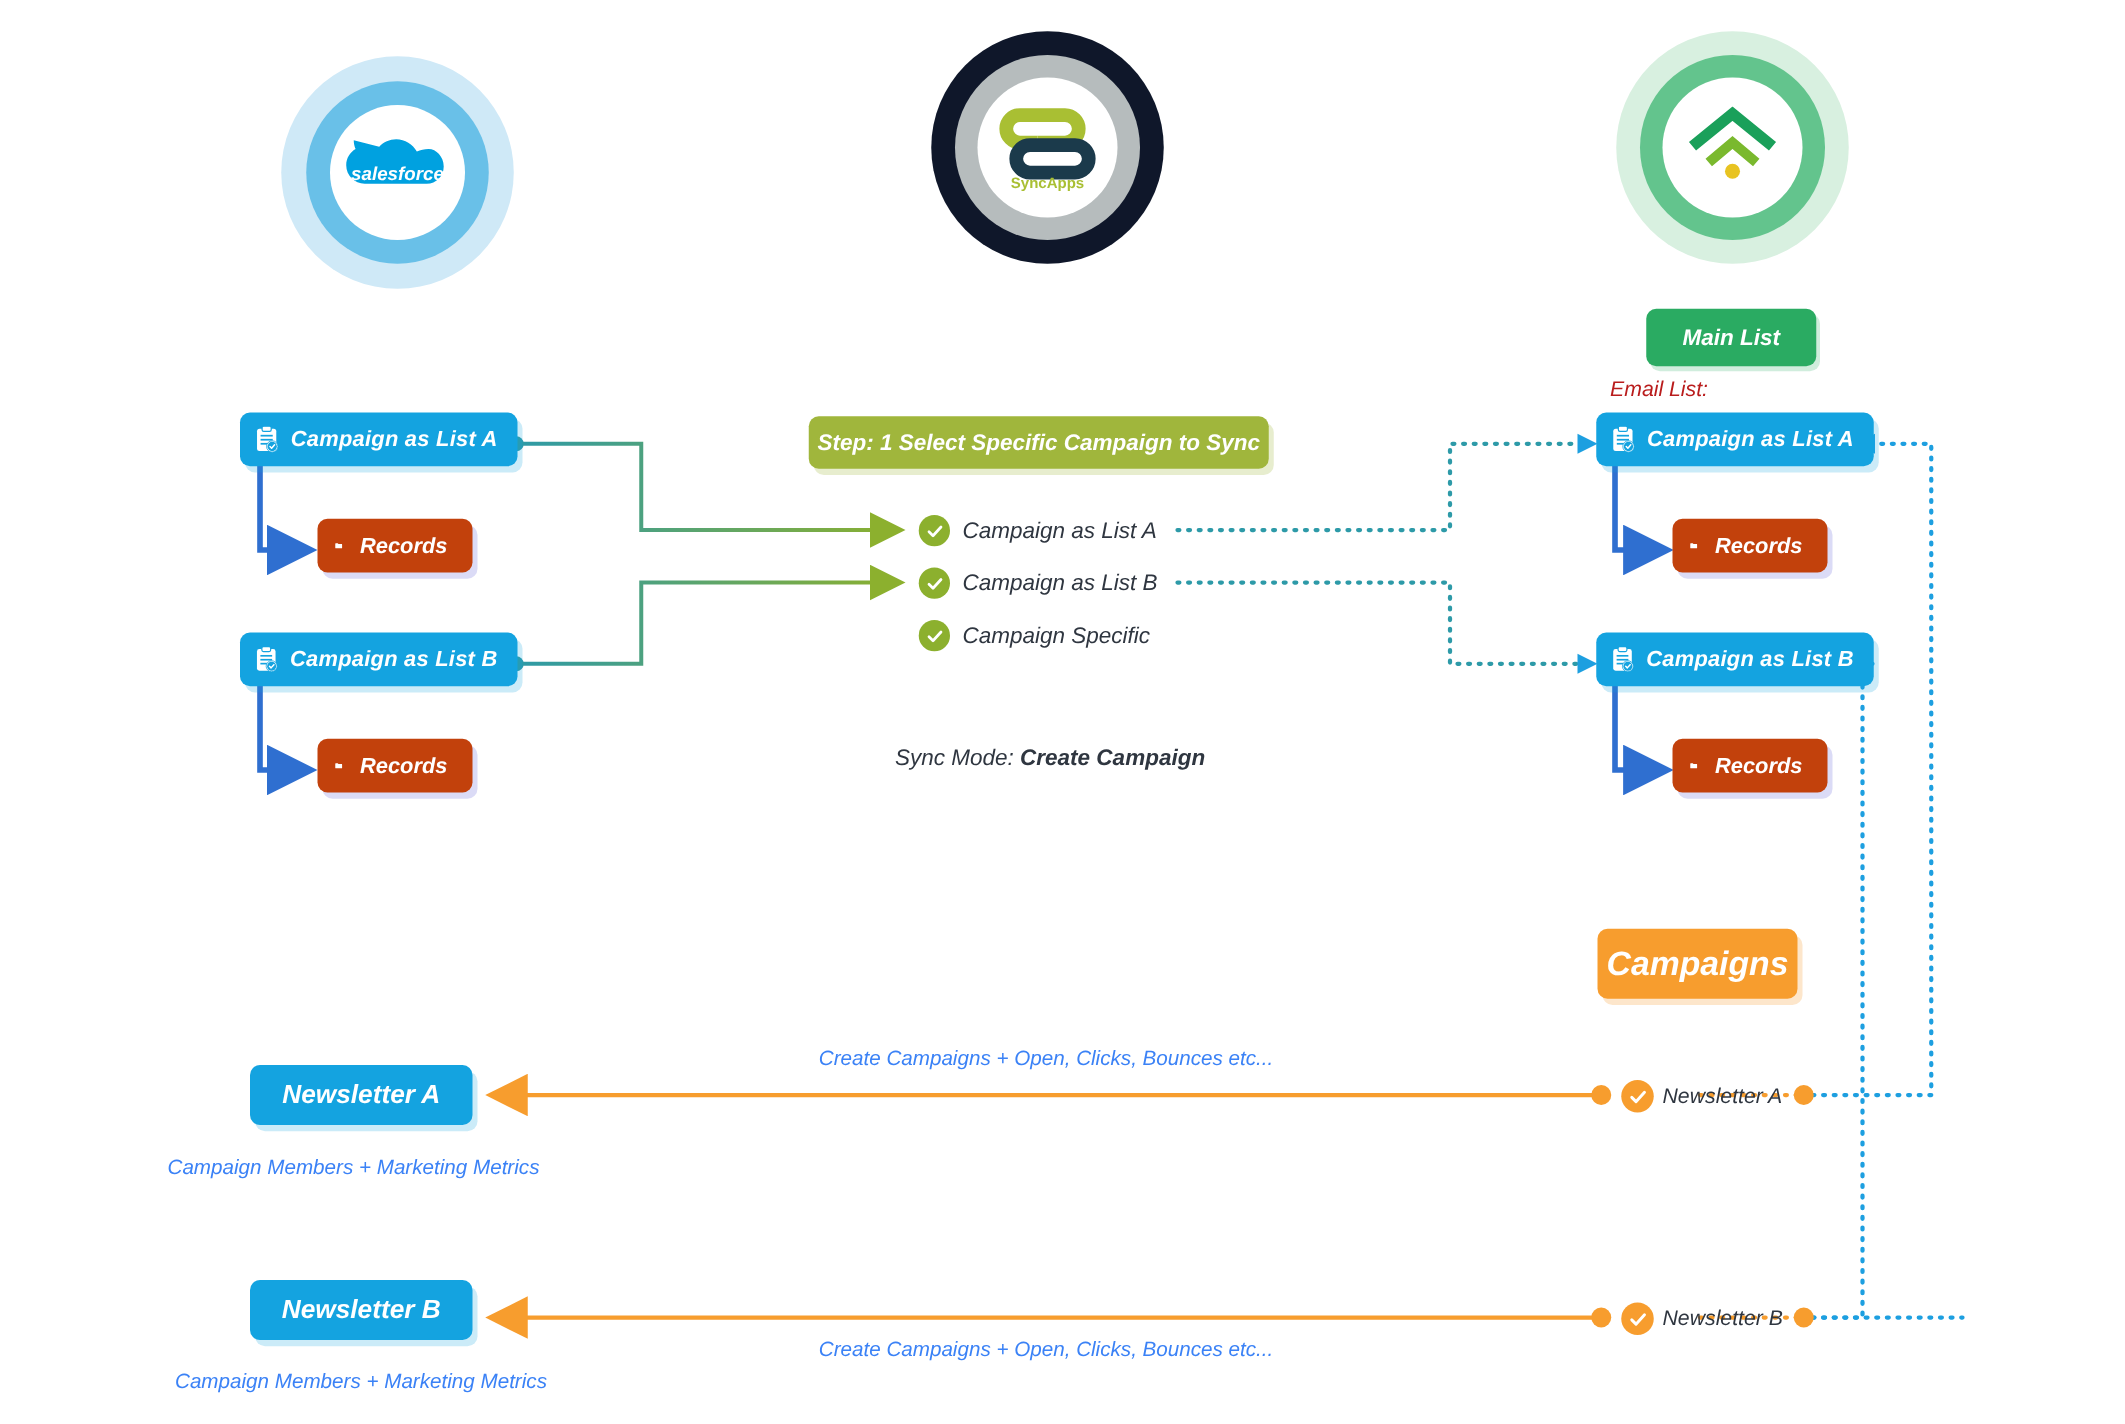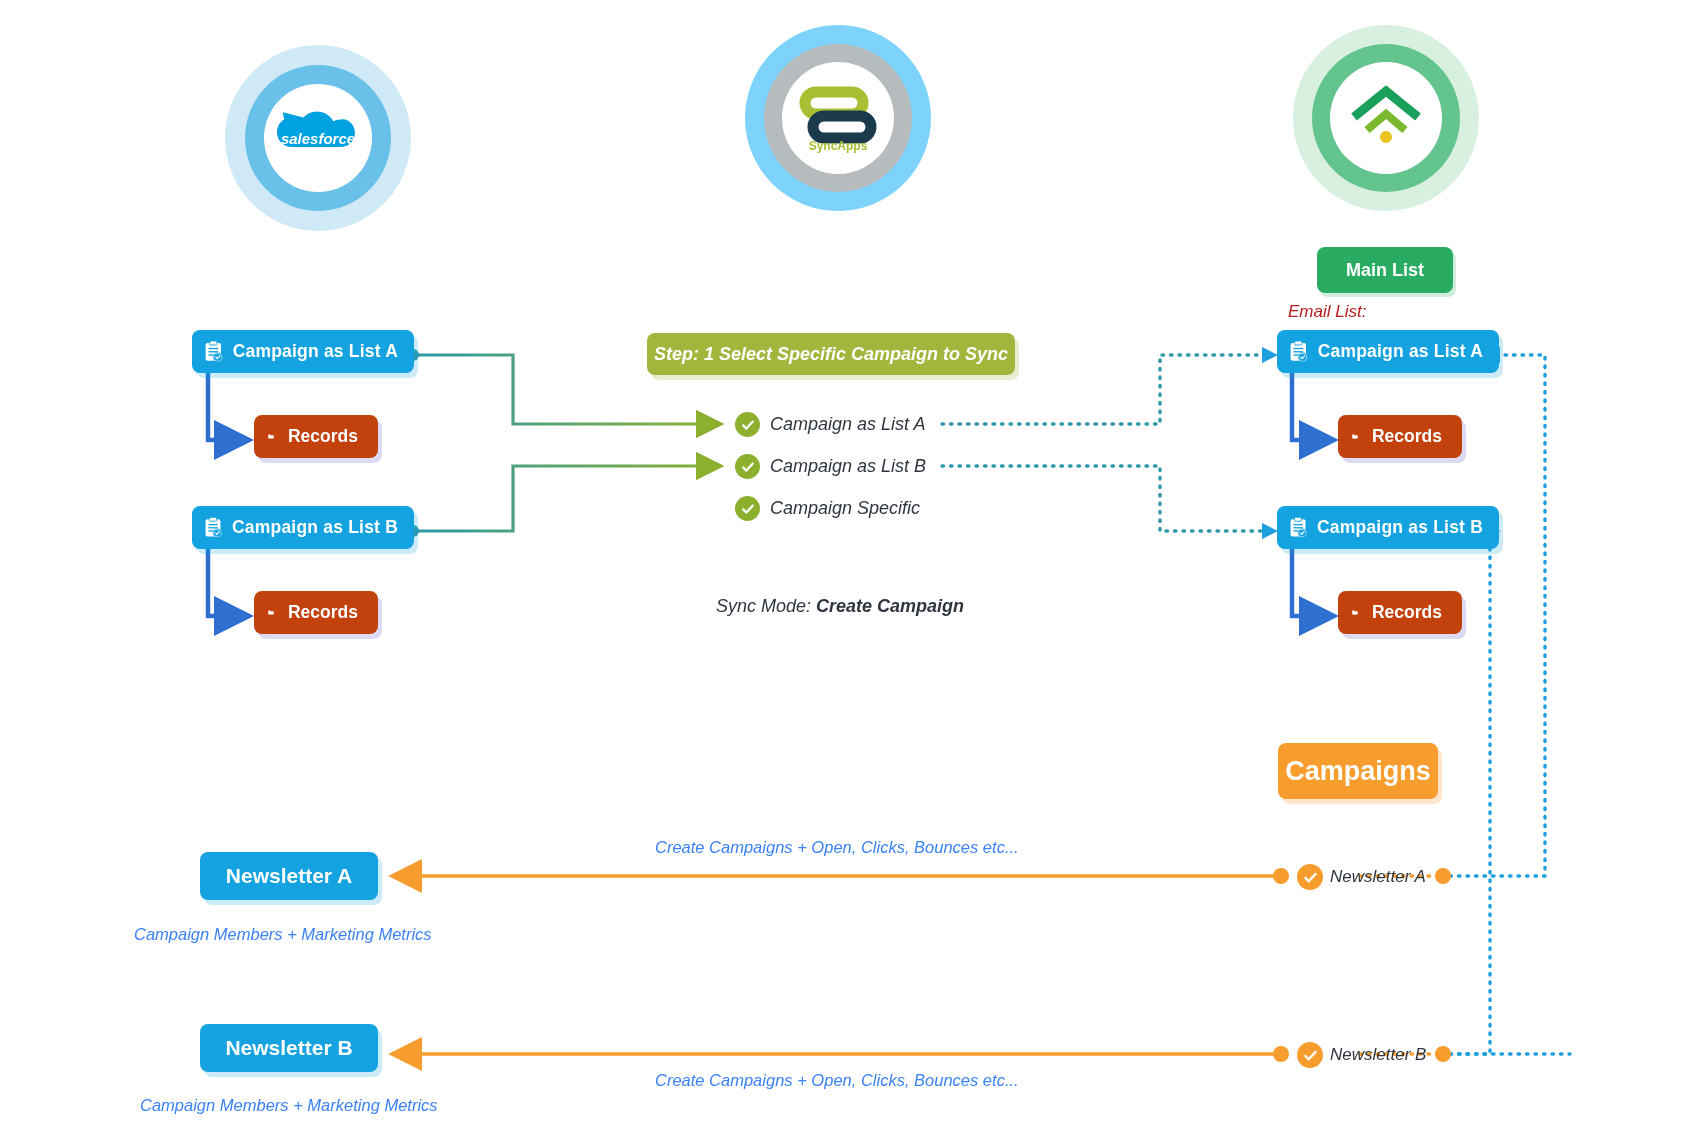--- a/index.html
+++ b/index.html
@@ -19,36 +19,37 @@
   .ring-outer{border-radius:50%;display:flex;align-items:center;justify-content:center;}
   .ring-mid{border-radius:50%;display:flex;align-items:center;justify-content:center;}
   .ring-core{border-radius:50%;background:#fff;display:flex;align-items:center;justify-content:center;}
 
   
   #sf-outer{width:186px;height:186px;background:#cfe9f7;}
   #sf-mid{width:146px;height:146px;background:#69c0e8;}
   #sf-core{width:108px;height:108px;}
 
   
-  #sa-outer{width:186px;height:186px;background:#7dd3fc;}
+  #sa-outer{width:186px;height:186px;background:#0f172a;}
   #sa-mid{width:148px;height:148px;background:#b6bcbd;}
   #sa-core{width:112px;height:112px;}
 
   
   #mc-outer{width:186px;height:186px;background:#d8f0e0;}
   #mc-mid{width:148px;height:148px;background:#63c48d;}
   #mc-core{width:112px;height:112px;}
 
   
   .node{
     position:absolute;
     display:flex;align-items:center;
     box-sizing:border-box;
     border-radius:8px;
     color:#ffffff;
+    font-style:italic;
     font-weight:bold;
     white-space:nowrap;
   }
   .node .lbl{display:inline-block;}
 
   .blue-node{
     background:#14a3e0;
     font-size:17.5px;
     height:43px;
     padding:0 16px 0 12px;

